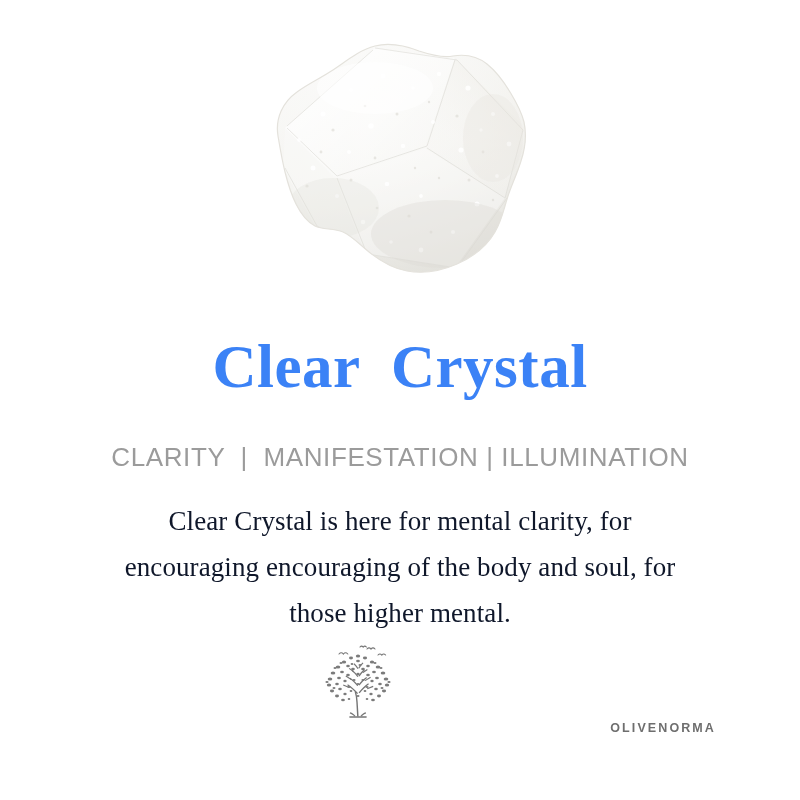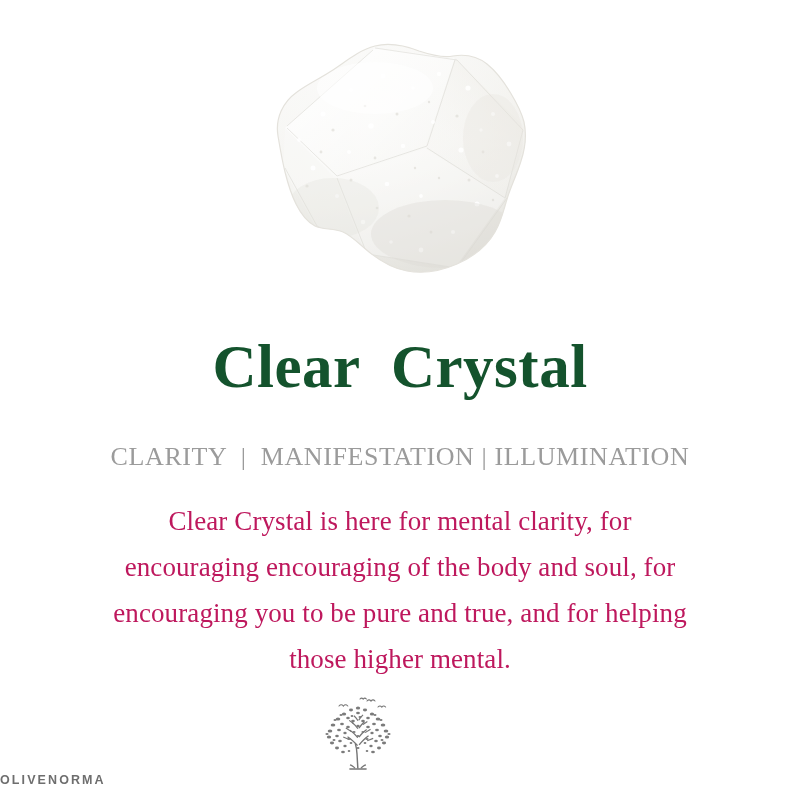--- a/index.html
+++ b/index.html
@@ -43,68 +43,68 @@
   
   .product-title {
     position: absolute;
     left: 0;
     top: 336px;
     width: 800px;
     text-align: center;
     font-family: "Liberation Serif", serif;
     font-size: 61px;
     font-weight: 700;
-    color: #14532d;
+    color: #3b82f6;
     letter-spacing: 0.5px;
     line-height: 1;
     white-space: pre;
   }
 
   
   .product-keywords {
     position: absolute;
     left: 0;
     top: 443px;
     width: 800px;
     text-align: center;
-    font-family: Liberation Serif, serif;
+    font-family: Liberation Sans, sans-serif;
     font-size: 26px;
     font-weight: 300;
     color: #9b9b9b;
     letter-spacing: 0.6px;
     line-height: 1.1;
     white-space: pre;
   }
 
   
   .product-description {
     position: absolute;
     left: 30px;
     top: 498px;
     width: 740px;
     text-align: center;
     font-family: "Liberation Serif", serif;
     font-size: 27px;
     font-weight: 400;
-    color: #be185d;
+    color: #0f172a;
     line-height: 46px;
     letter-spacing: 0.1px;
   }
   .product-description .desc-line {
     display: block;
     white-space: pre;
   }
 
   
   .brand-logo {
     position: absolute;
     left: 0;
-    top: 696px;
+    top: 644px;
     width: 716px;
-    text-align: left;
+    text-align: right;
   }
   .brand-mark {
     display: block;
     margin: 0 auto;
     width: 86px;
     height: 76px;
   }
   .brand-wordmark {
     display: block;
     margin: 2px auto 0 auto;
@@ -270,21 +270,20 @@
     </svg>
   </div>
 
   <div class="product-title">Clear  Crystal</div>
 
   <div class="product-keywords">CLARITY  |  MANIFESTATION | ILLUMINATION</div>
 
   <div class="product-description">
     <span class="desc-line">Clear Crystal is here for mental clarity, for</span>
     <span class="desc-line">encouraging encouraging of the body and soul, for</span>
-    <span class="desc-line">encouraging you to be pure and true, and for helping</span>
     <span class="desc-line">those higher mental.</span>
   </div>
 
   <div class="brand-logo">
     <svg class="brand-mark" viewBox="0 0 86 76" aria-hidden="true">
       <g fill="#757575">
 
         <path d="M42.1,72.5 L41.3,58.0 C41.2,54.5 40.6,51.0 39.6,47.6
                  L40.9,47.2 C42.0,50.8 42.6,54.4 42.7,58.0 L43.6,72.5 Z"></path>
         <path d="M39.5,72.6 C38.2,71.0 36.6,70.0 34.8,69.4 L35.2,68.2

